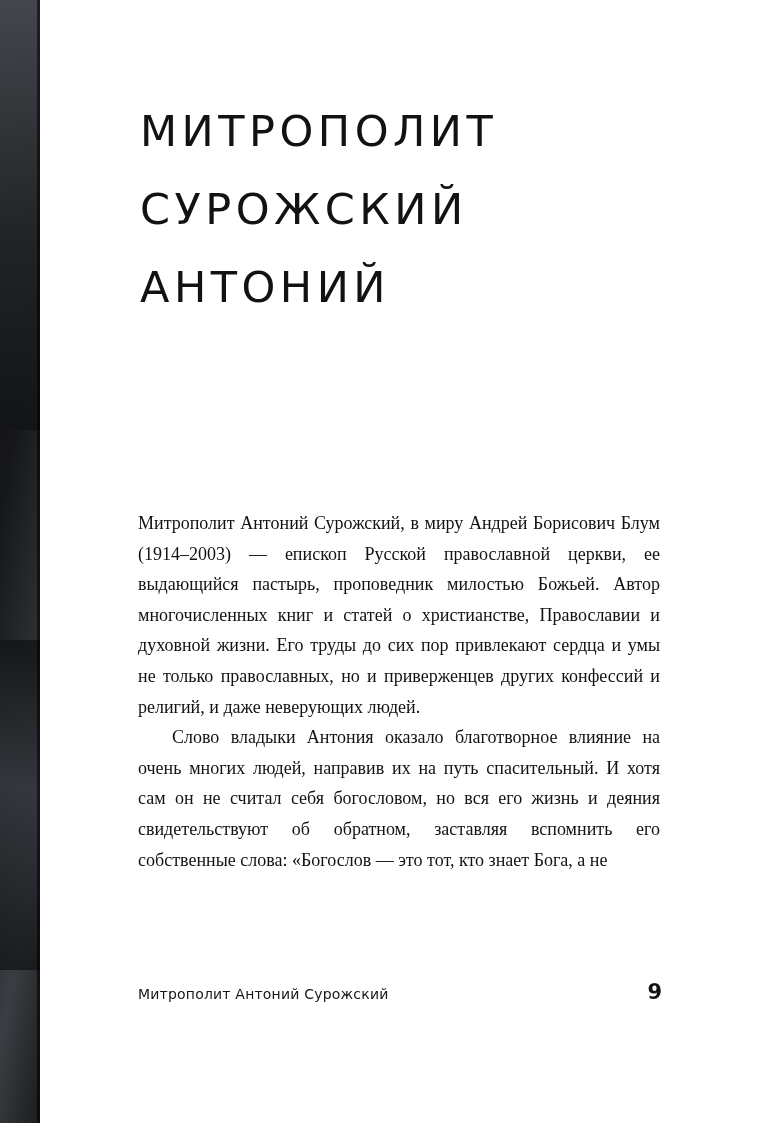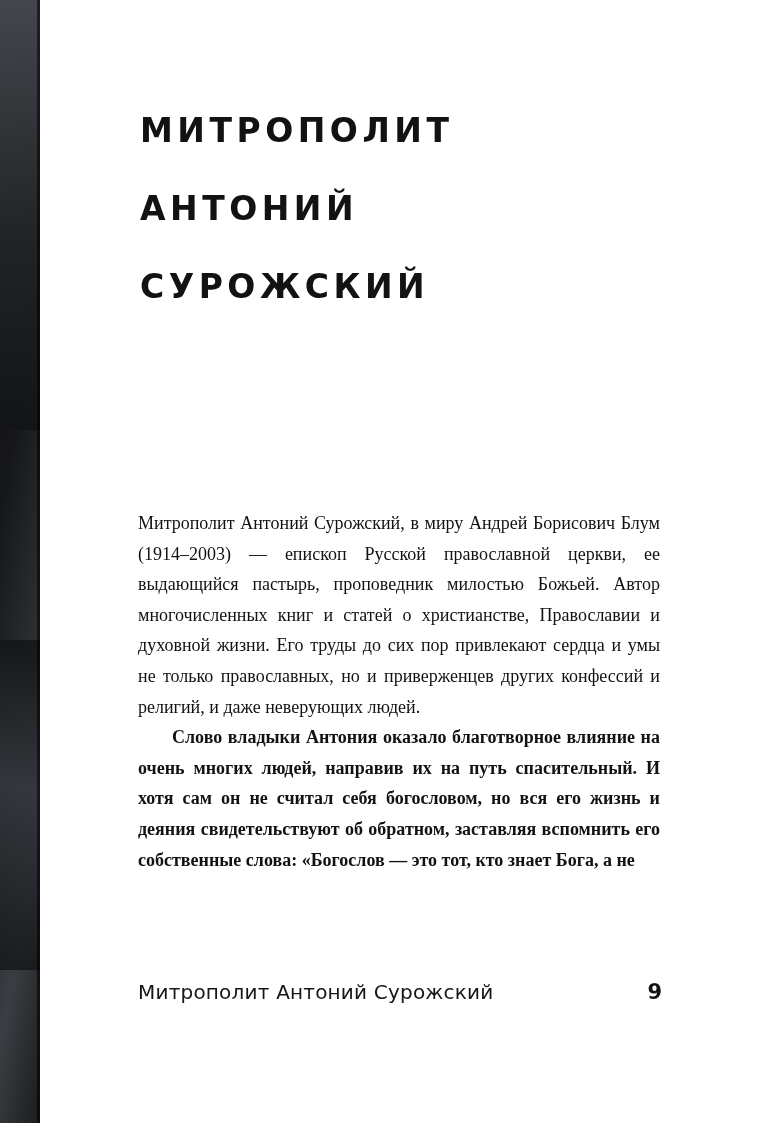--- a/index.html
+++ b/index.html
@@ -56,24 +56,24 @@
 
   .title-block {
     position: absolute;
     top: 92px;
     left: 0;
     width: 524px;
     font-family: "DejaVu Sans", sans-serif;
     color: #111214;
   }
   .title-line {
-    font-size: 33px;
+    font-size: 43px;
     line-height: 78px;
     letter-spacing: 4.5px;
-    font-weight: 700;
+    font-weight: 400;
     white-space: nowrap;
   }
   .title-line.l1 { text-align: left; padding-left: 2px; }
   .title-line.l2 { text-align: left; padding-left: 2px; }
   .title-line.l3 { text-align: left; padding-left: 2px; }
 
   .body-text {
     position: absolute;
     top: 508px;
     left: 0;
@@ -82,35 +82,34 @@
     font-size: 18px;
     line-height: 30.6px;
     text-align: justify;
     text-justify: inter-word;
   }
   .body-text p {
     margin: 0;
   }
   .body-text p.indent {
     text-indent: 34px;
-    font-weight: bold;
   }
 
   .footer {
     position: absolute;
     left: 0;
     top: 980px;
     width: 524px;
     display: flex;
     align-items: baseline;
     justify-content: space-between;
   }
   .footer-title {
     font-family: "DejaVu Sans", sans-serif;
-    font-size: 20px;
+    font-size: 14px;
     letter-spacing: .2px;
     color: #15161a;
   }
   .footer-page {
     font-family: "DejaVu Sans", sans-serif;
     font-size: 21px;
     font-weight: 700;
     color: #121214;
   }
 </style>
@@ -122,22 +121,22 @@
   <div class="gutter">
     <div class="shade-a"></div>
     <div class="shade-b"></div>
     <div class="edge"></div>
   </div>
 
   <div class="content">
 
     <div class="title-block">
       <div class="title-line l1">МИТРОПОЛИТ</div>
+      <div class="title-line l3">СУРОЖСКИЙ</div>
       <div class="title-line l2">АНТОНИЙ</div>
-      <div class="title-line l3">СУРОЖСКИЙ</div>
     </div>
 
     <div class="body-text">
       <p>Митрополит Антоний Сурожский, в миру Андрей Борисович Блум (1914–2003) — епископ Русской православной церкви, ее выдающийся пастырь, проповедник милостью Божьей. Автор многочисленных книг и статей о христианстве, Православии и духовной жизни. Его труды до сих пор привлекают сердца и умы не только православных, но и приверженцев других конфессий и религий, и даже неверующих людей.</p>
       <p class="indent">Слово владыки Антония оказало благотворное влияние на очень многих людей, направив их на путь спасительный. И хотя сам он не считал себя богословом, но вся его жизнь и деяния свидетельствуют об обратном, заставляя вспомнить его собственные слова: «Богослов — это тот, кто знает Бога, а не</p>
     </div>
 
     <div class="footer">
       <div class="footer-title">Митрополит Антоний Сурожский</div>
       <div class="footer-page">9</div>

